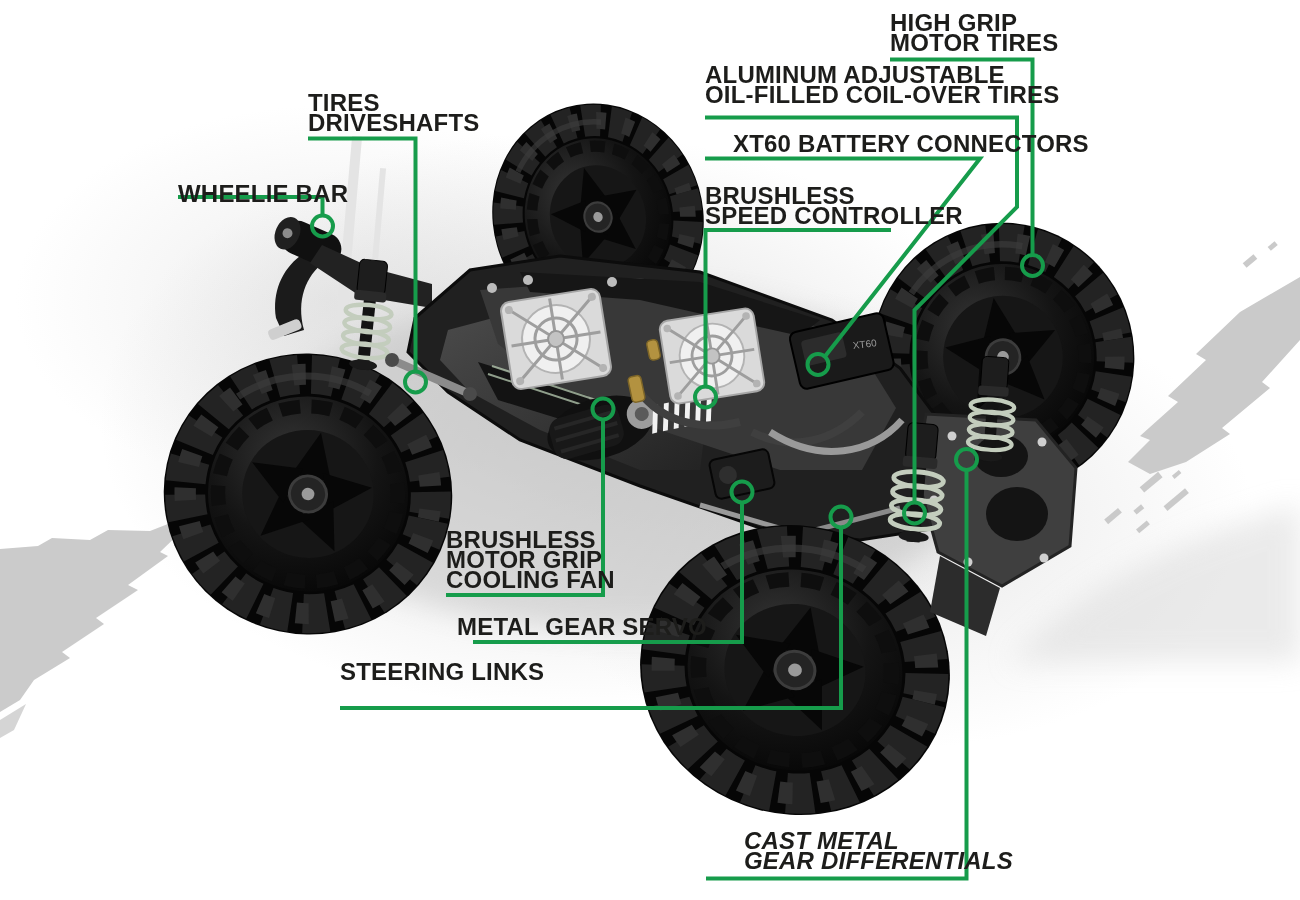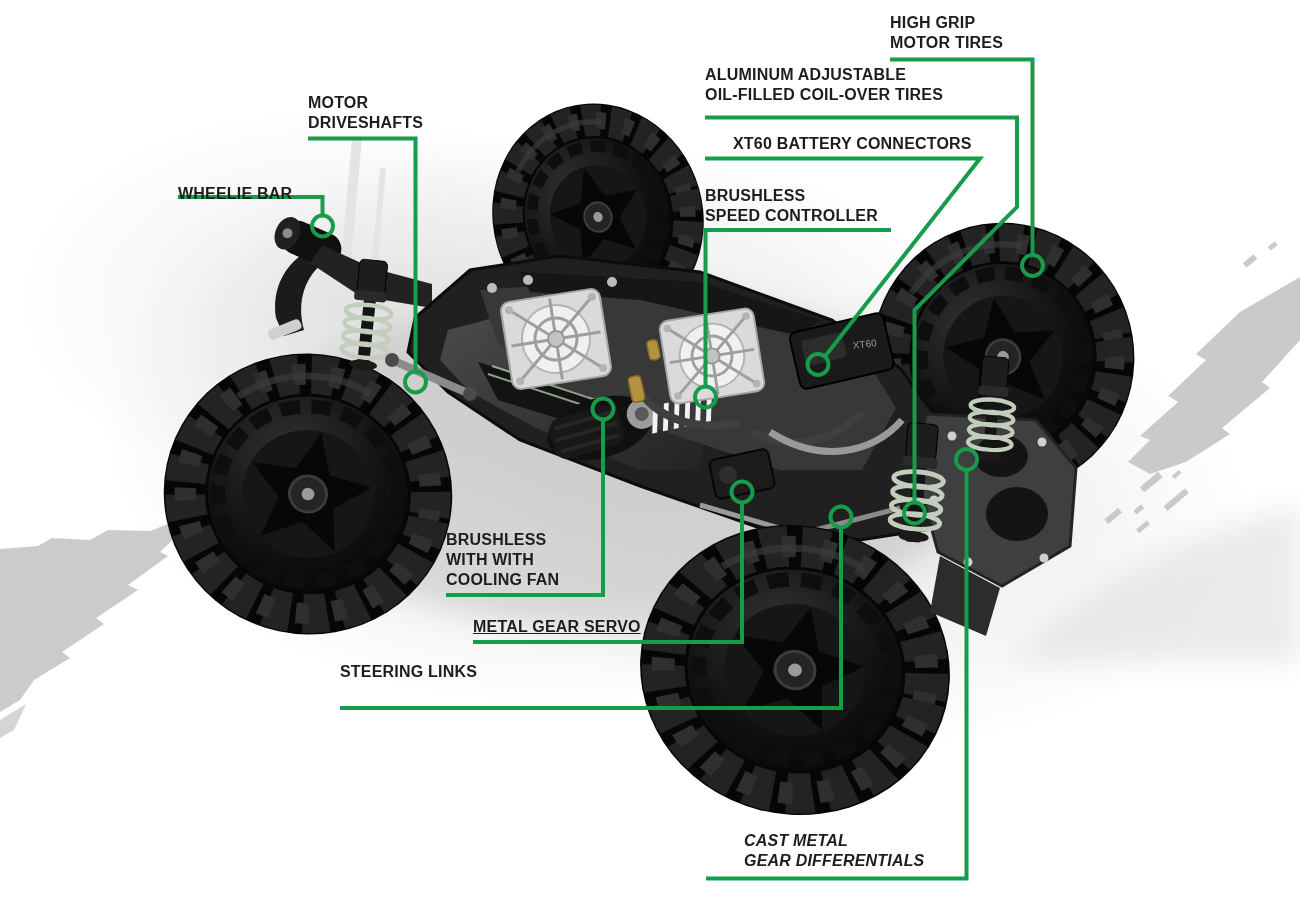--- a/index.html
+++ b/index.html
@@ -6,31 +6,31 @@
     font-family:"Liberation Sans", sans-serif;background:#fff;}
   .stage{position:relative;width:1300px;height:900px;
     background:
       radial-gradient(640px 400px at 560px 420px, rgba(185,185,185,.50), rgba(185,185,185,0) 72%),
       radial-gradient(520px 320px at 880px 520px, rgba(198,198,198,.40), rgba(198,198,198,0) 72%),
       radial-gradient(420px 260px at 330px 300px, rgba(215,215,215,.45), rgba(215,215,215,0) 75%),
       #ffffff;}
   svg.scene{position:absolute;left:0;top:0;width:1300px;height:900px;display:block;}
   .cl{fill:none;stroke:#169C4B;stroke-width:4;}
   .ring{fill:none;stroke:#169C4B;stroke-width:4;}
-  .callout-label{position:absolute;font-weight:700;font-size:16px;line-height:20px;
+  .callout-label{position:absolute;font-weight:700;font-size:24px;line-height:20px;
     letter-spacing:.2px;color:#1d1d1b;white-space:nowrap;}
   .callout-label span{display:block;}
   #lbl-0{left:890px;top:13px;}
   #lbl-1{left:705px;top:65px;}
   #lbl-2{left:705px;top:134px;margin-left:28px;}
   #lbl-3{left:705px;top:186px;}
   #lbl-4{left:308px;top:93px;}
   #lbl-5{left:178px;top:184px;}
   #lbl-6{left:446px;top:530px;}
-  #lbl-7{left:473px;top:617px;text-decoration:underline;}
+  #lbl-7{left:457px;top:617px;}
   #lbl-8{left:340px;top:662px;}
   #lbl-9{left:744px;top:831px;font-style:italic;}
 </style>
 </head>
 <body>
 
 <div class="stage">
 
 <svg class="scene" viewBox="0 0 1300 900">
   <defs>
@@ -310,29 +310,29 @@
   <span>OIL-FILLED COIL-OVER TIRES</span>
 </div>
 <div class="callout-label" id="lbl-2">
   <span>XT60 BATTERY CONNECTORS</span>
 </div>
 <div class="callout-label" id="lbl-3">
   <span>BRUSHLESS</span>
   <span>SPEED CONTROLLER</span>
 </div>
 <div class="callout-label" id="lbl-4">
-  <span>MOTOR</span>
+  <span>TIRES</span>
   <span>DRIVESHAFTS</span>
 </div>
 <div class="callout-label" id="lbl-5">
   <span>WHEELIE BAR</span>
 </div>
 <div class="callout-label" id="lbl-6">
   <span>BRUSHLESS</span>
-  <span>WITH WITH</span>
+  <span>MOTOR GRIP</span>
   <span>COOLING FAN</span>
 </div>
 <div class="callout-label" id="lbl-7">
   <span>METAL GEAR SERVO</span>
 </div>
 <div class="callout-label" id="lbl-8">
   <span>STEERING LINKS</span>
 </div>
 <div class="callout-label" id="lbl-9">
   <span>CAST METAL</span>

